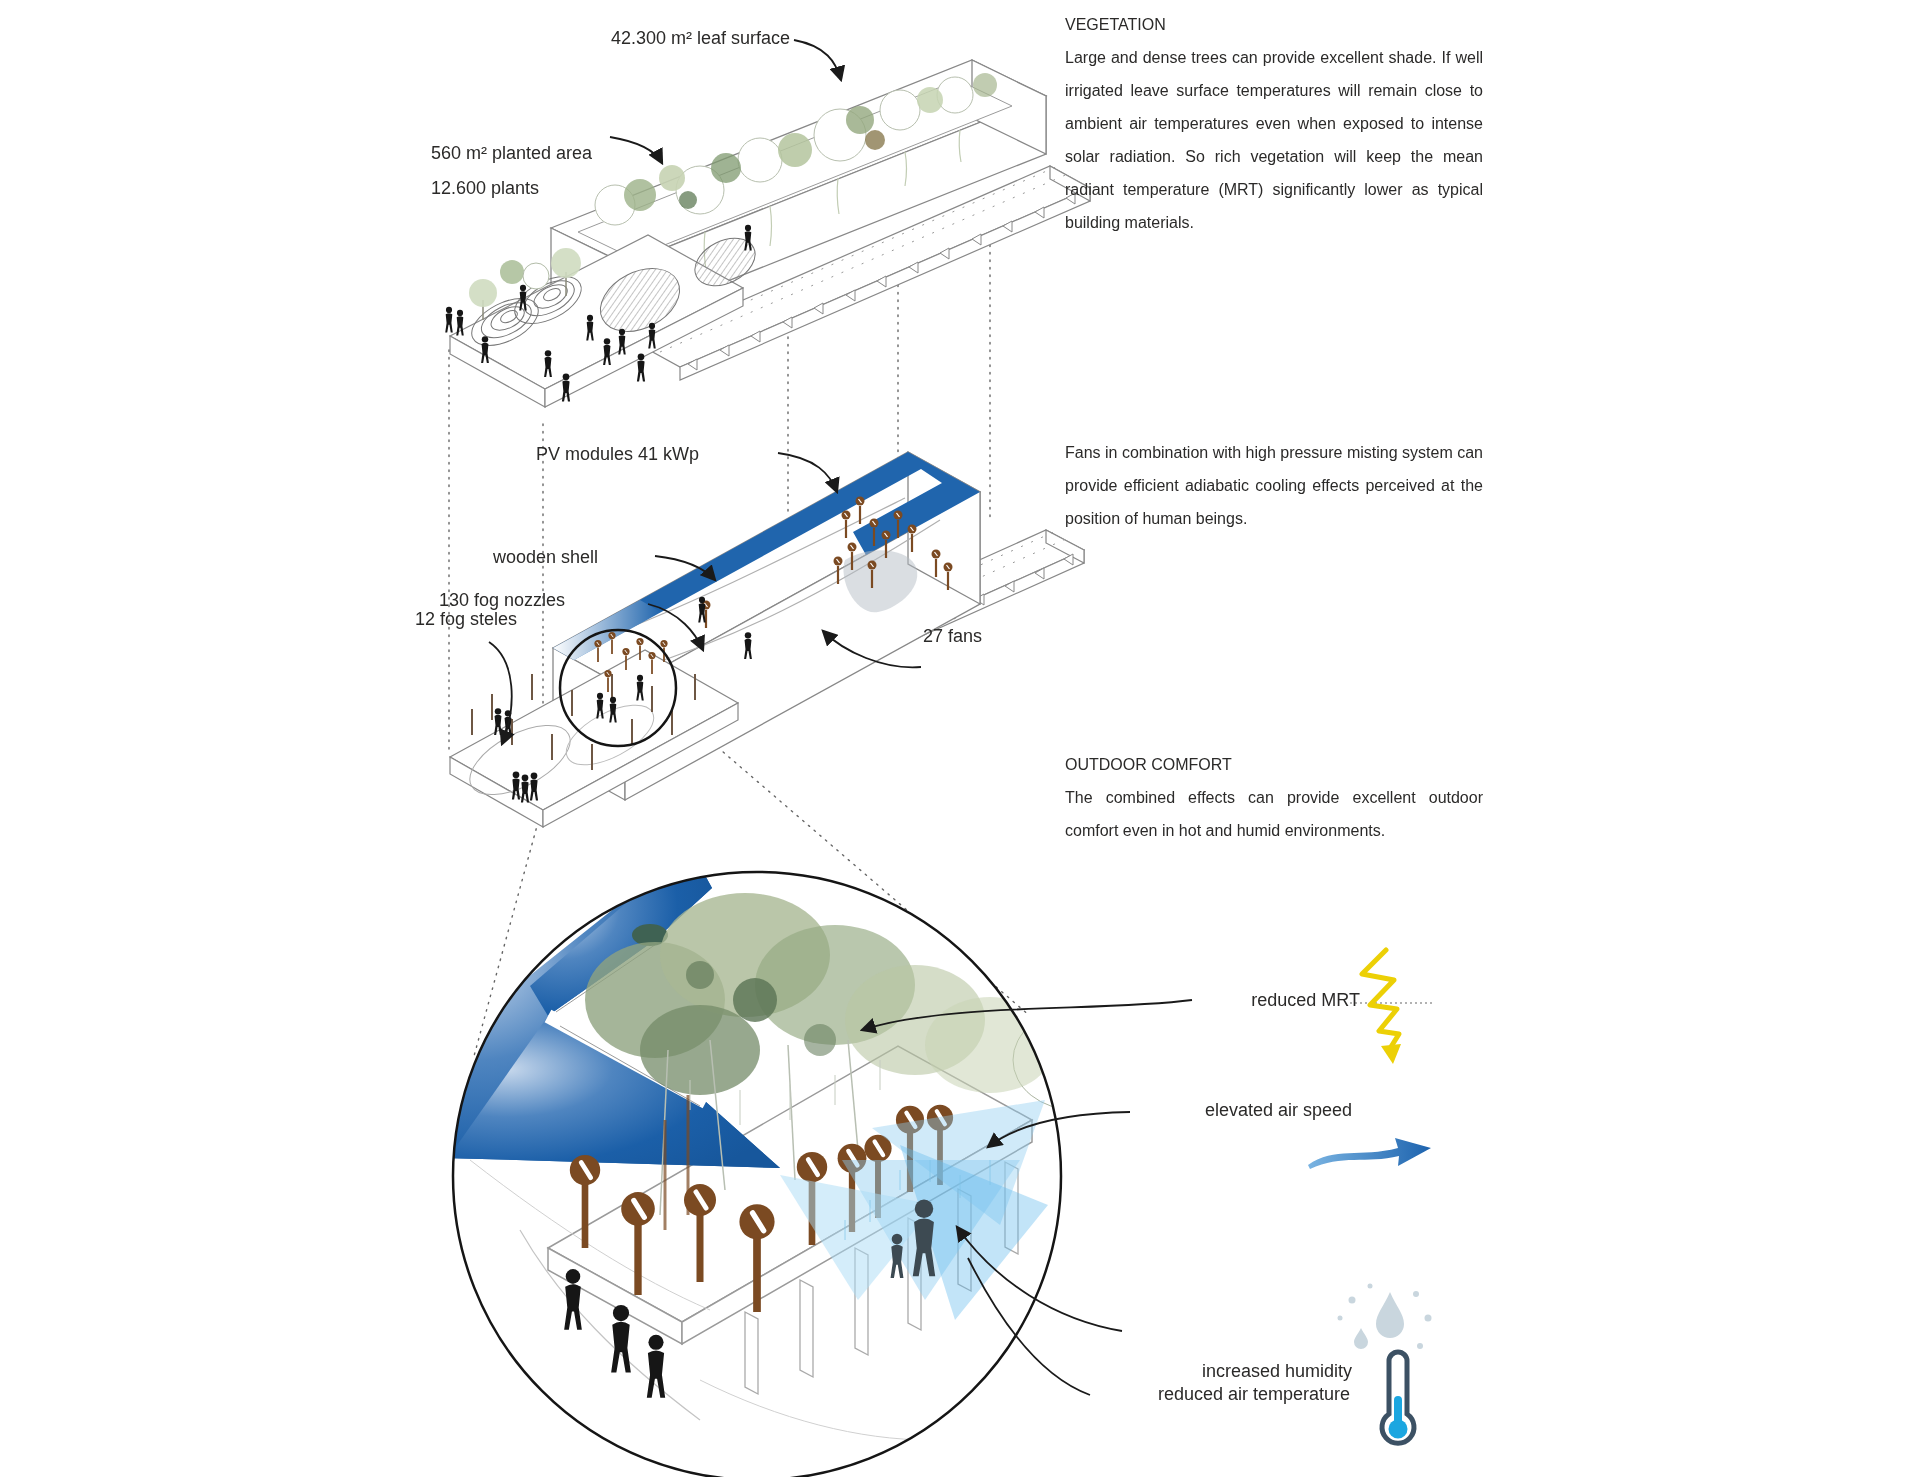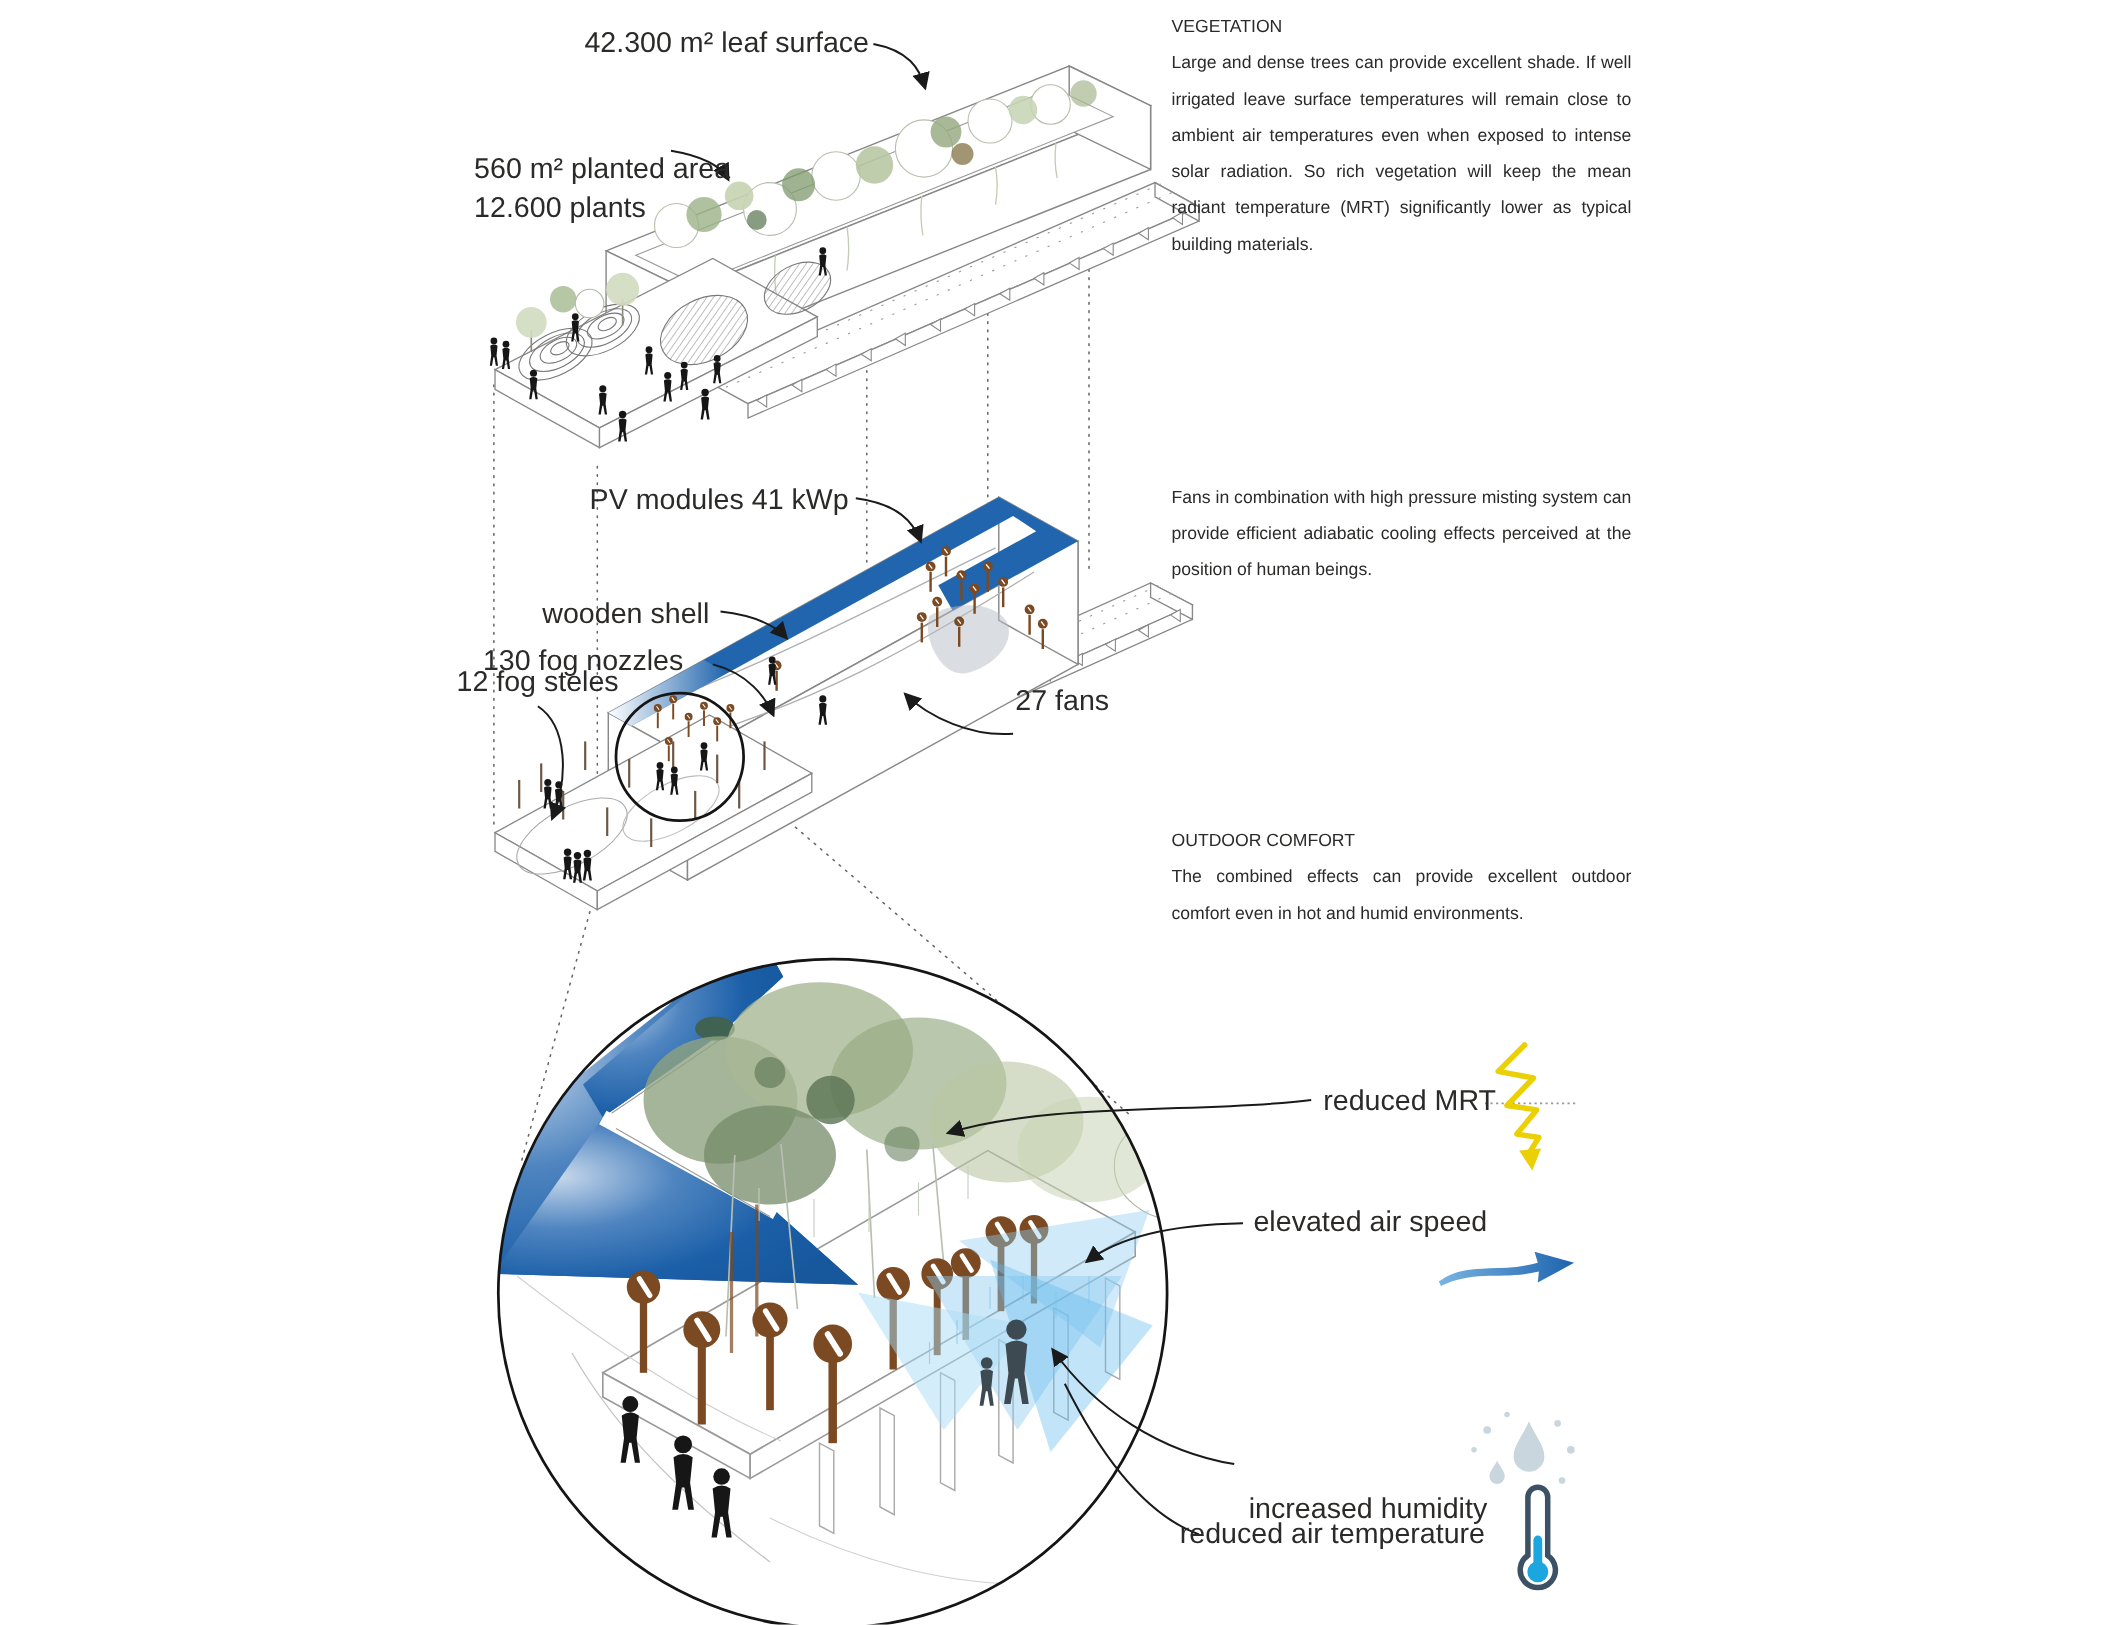--- a/index.html
+++ b/index.html
@@ -1,19 +1,19 @@
 <!DOCTYPE html>
 <html><head>
 <meta charset="utf-8">
 <style>
   html,body{margin:0;padding:0;background:#fff;}
   #canvas{position:relative;width:1920px;height:1477px;background:#ffffff;overflow:hidden;
           font-family:"Liberation Sans", sans-serif;color:#2b2a29;}
   #art{position:absolute;left:0;top:0;}
-  .ann{position:absolute;font-size:26px;line-height:32px;color:#2b2a29;white-space:nowrap;}
+  .ann{position:absolute;font-size:18px;line-height:32px;color:#2b2a29;white-space:nowrap;}
   .ann.r{text-align:right;}
   .sec{position:absolute;left:1065px;width:418px;font-size:16px;line-height:33px;
        text-align:justify;color:#2b2a29;}
   .sec .t{display:block;text-align:left;}
 </style>
 </head>
 <body>
 
 <div id="canvas">
 

